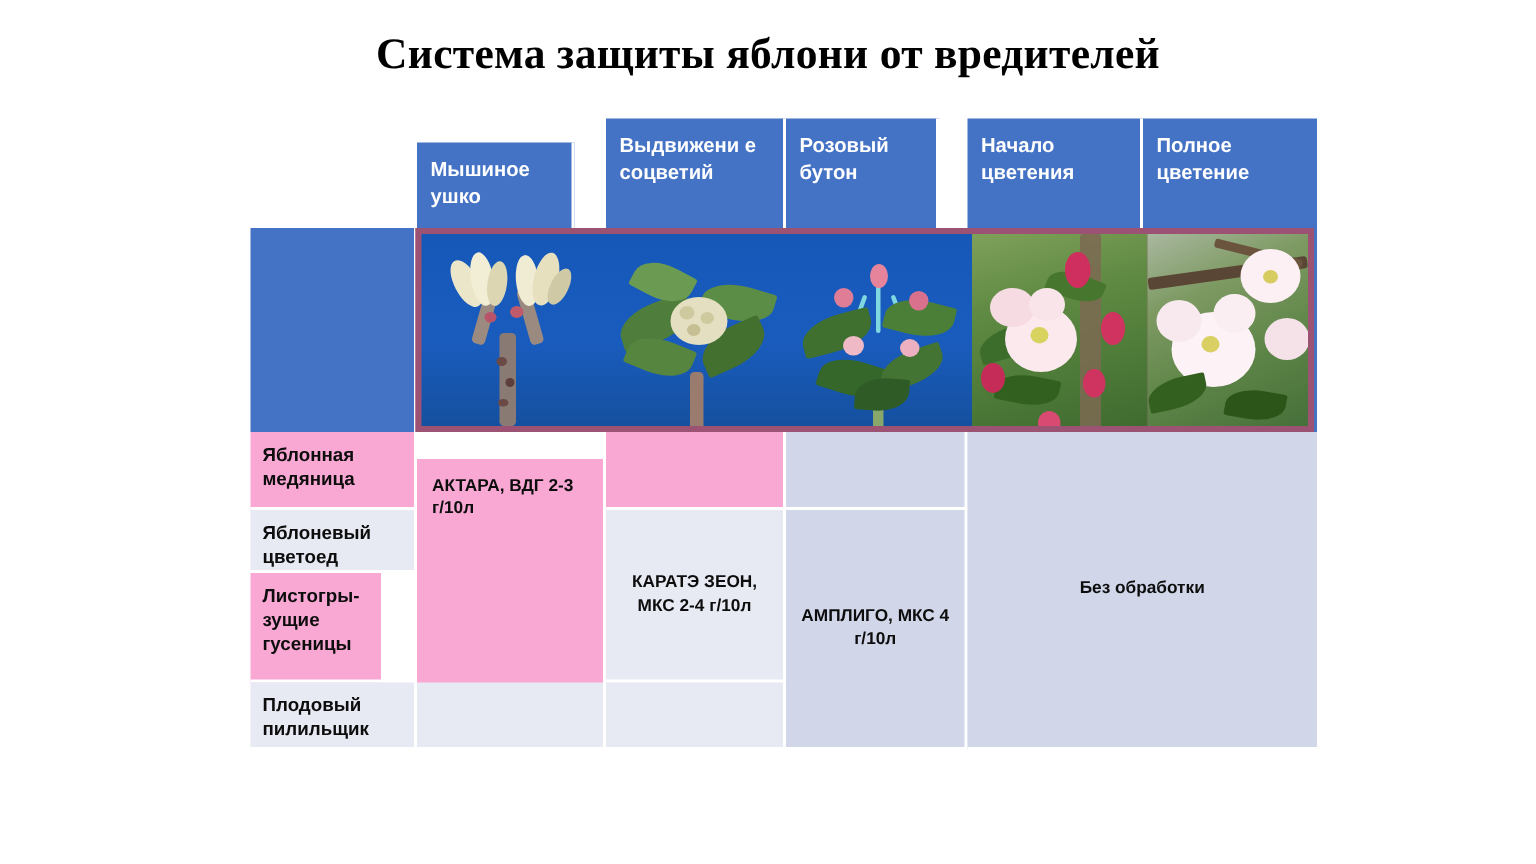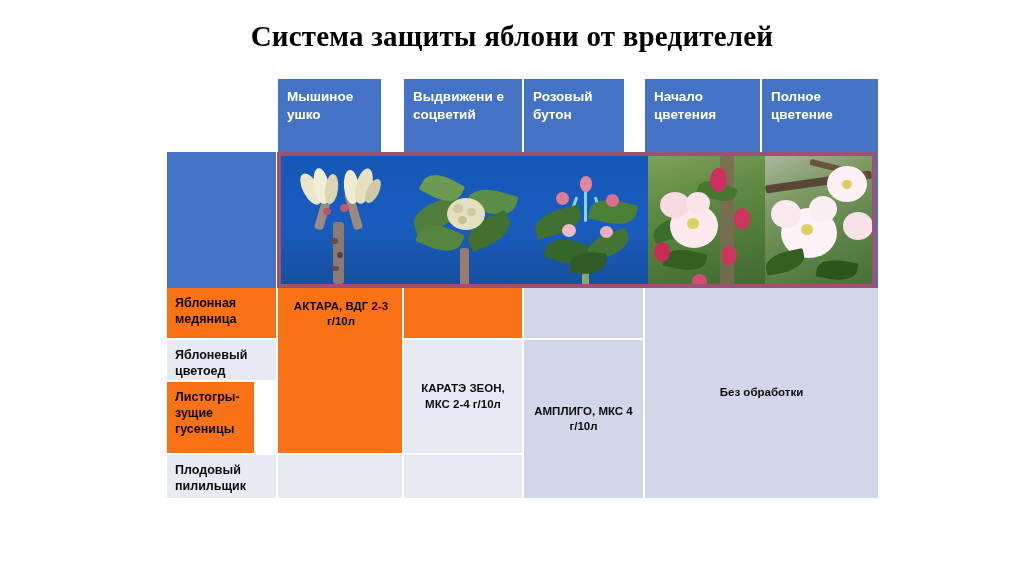--- a/index.html
+++ b/index.html
@@ -54,21 +54,21 @@
 
   
   .body-cell{
     font-size:11.5px;
     font-weight:bold;
     color:#0d0d0d;
     line-height:1.32;
     border-right:2px solid #ffffff;
     border-bottom:2px solid #ffffff;
   }
-  .shade-a{background:#f97316;}
+  .shade-a{background:#f9a8d4;}
   .shade-b{background:#e7eaf3;}
   .shade-c{background:#d1d7e9;}
 
   .rowlabel{
     font-size:12.5px;
     font-weight:bold;
     color:#0d0d0d;
     padding:7px 8px 0 8px;
     line-height:1.28;
   }
@@ -117,21 +117,21 @@
 </style>
 </head>
 <body>
 
 <div id="slide">
 
   <div class="title">Система защиты яблони от вредителей</div>
 
   <div class="table">
 
-    <div class="cell hdr" style="left:111px;top:0px;width:105px;height:73px;">
+    <div class="cell hdr" style="left:111px;top:16px;width:105px;height:73px;">
       <span>Мышиное ушко</span>
     </div>
     <div class="cell hdr" style="left:237px;top:0px;width:120px;height:73px;">
       <span>Выдвижени е соцветий</span>
     </div>
     <div class="cell hdr" style="left:357px;top:0px;width:102px;height:73px;">
       <span>Розовый бутон</span>
     </div>
     <div class="cell hdr" style="left:478px;top:0px;width:117px;height:73px;">
       <span>Начало цветения</span>
@@ -152,21 +152,21 @@
     </div>
 
     <div class="cell body-cell shade-a rowlabel" style="left:0px;top:303px;width:89px;height:73px;">
       <span>Листогры-зущие гусеницы</span>
     </div>
 
     <div class="cell body-cell shade-b rowlabel" style="left:0px;top:376px;width:111px;height:45px;">
       <span>Плодовый пилильщик</span>
     </div>
 
-    <div class="cell body-cell shade-a prod-left" style="left:111px;top:209px;width:126px;height:167px;text-align:center;">
+    <div class="cell body-cell shade-a prod-left" style="left:111px;top:227px;width:126px;height:167px;">
       <span>АКТАРА, ВДГ 2-3 г/10л</span>
     </div>
 
     <div class="cell body-cell shade-b" style="left:111px;top:376px;width:126px;height:45px;"></div>
 
     <div class="cell body-cell shade-a" style="left:237px;top:209px;width:120px;height:52px;"></div>
 
     <div class="cell body-cell shade-b prod-center" style="left:237px;top:261px;width:120px;height:115px;">
       <span>КАРАТЭ ЗЕОН, МКС 2-4 г/10л</span>
     </div>

